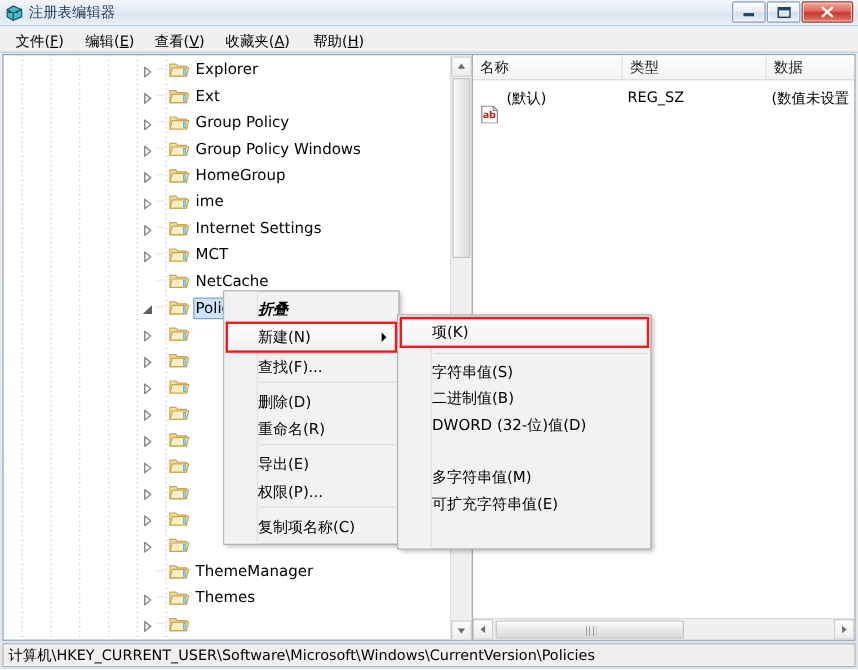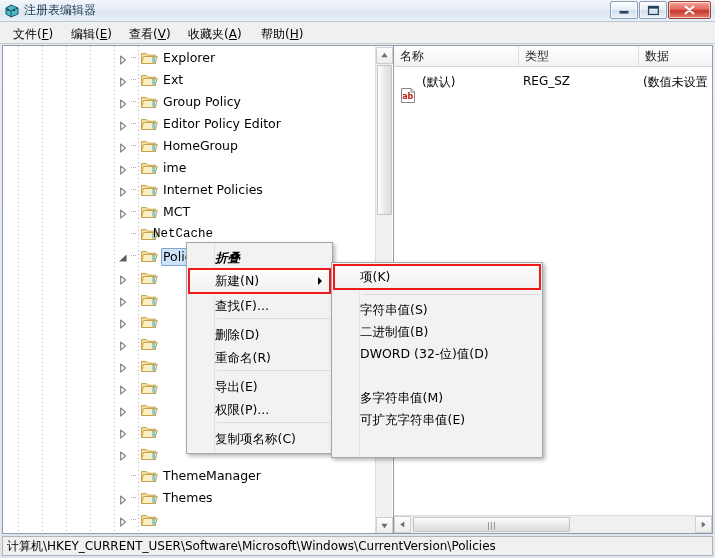--- a/index.html
+++ b/index.html
@@ -390,21 +390,21 @@
           <div class="trow" style="top: 68px;">
             <span class="twist" style="left: 115px;"><svg width="10" height="10" viewBox="0 0 10 10">
                 <path d="M2.6 1 L7.6 5 L2.6 9 Z" fill="none" stroke="#8a8a8a" stroke-width="1.2" stroke-linejoin="round"></path>
               </svg></span>
             <span class="tdot" style="left: 128px;"></span>
             <span class="folder" style="left: 138px;"><svg width="17" height="14" viewBox="0 0 17 14">
                 <path d="M0.5 2.5 L5.5 2.5 L7 4.2 L14.5 4.2 L14.5 12.5 L0.5 12.5 Z" fill="#f7dd9a" stroke="#c9a450" stroke-width="1"></path>
                 <path d="M2.5 5.5 L16.3 5.5 L14.3 12.5 L0.7 12.5 Z" fill="#fcefc2" stroke="#c9a450" stroke-width="1"></path>
                 <rect x="11.8" y="6.6" width="2.1" height="4.6" fill="#8fd4ea" stroke="#5ba6c4" stroke-width="0.6"></rect>
               </svg></span>
-            <span class="tlabel" style="left: 158px;">Editor Policy Editor</span>
+            <span class="tlabel" style="left: 158px;">Group Policy Windows</span>
           </div>
           <div class="trow" style="top: 90px;">
             <span class="twist" style="left: 115px;"><svg width="10" height="10" viewBox="0 0 10 10">
                 <path d="M2.6 1 L7.6 5 L2.6 9 Z" fill="none" stroke="#8a8a8a" stroke-width="1.2" stroke-linejoin="round"></path>
               </svg></span>
             <span class="tdot" style="left: 128px;"></span>
             <span class="folder" style="left: 138px;"><svg width="17" height="14" viewBox="0 0 17 14">
                 <path d="M0.5 2.5 L5.5 2.5 L7 4.2 L14.5 4.2 L14.5 12.5 L0.5 12.5 Z" fill="#f7dd9a" stroke="#c9a450" stroke-width="1"></path>
                 <path d="M2.5 5.5 L16.3 5.5 L14.3 12.5 L0.7 12.5 Z" fill="#fcefc2" stroke="#c9a450" stroke-width="1"></path>
                 <rect x="11.8" y="6.6" width="2.1" height="4.6" fill="#8fd4ea" stroke="#5ba6c4" stroke-width="0.6"></rect>
@@ -426,42 +426,42 @@
           <div class="trow" style="top: 134px;">
             <span class="twist" style="left: 115px;"><svg width="10" height="10" viewBox="0 0 10 10">
                 <path d="M2.6 1 L7.6 5 L2.6 9 Z" fill="none" stroke="#8a8a8a" stroke-width="1.2" stroke-linejoin="round"></path>
               </svg></span>
             <span class="tdot" style="left: 128px;"></span>
             <span class="folder" style="left: 138px;"><svg width="17" height="14" viewBox="0 0 17 14">
                 <path d="M0.5 2.5 L5.5 2.5 L7 4.2 L14.5 4.2 L14.5 12.5 L0.5 12.5 Z" fill="#f7dd9a" stroke="#c9a450" stroke-width="1"></path>
                 <path d="M2.5 5.5 L16.3 5.5 L14.3 12.5 L0.7 12.5 Z" fill="#fcefc2" stroke="#c9a450" stroke-width="1"></path>
                 <rect x="11.8" y="6.6" width="2.1" height="4.6" fill="#8fd4ea" stroke="#5ba6c4" stroke-width="0.6"></rect>
               </svg></span>
-            <span class="tlabel" style="left: 158px;">Internet Policies</span>
+            <span class="tlabel" style="left: 158px;">Internet Settings</span>
           </div>
           <div class="trow" style="top: 156px;">
             <span class="twist" style="left: 115px;"><svg width="10" height="10" viewBox="0 0 10 10">
                 <path d="M2.6 1 L7.6 5 L2.6 9 Z" fill="none" stroke="#8a8a8a" stroke-width="1.2" stroke-linejoin="round"></path>
               </svg></span>
             <span class="tdot" style="left: 128px;"></span>
             <span class="folder" style="left: 138px;"><svg width="17" height="14" viewBox="0 0 17 14">
                 <path d="M0.5 2.5 L5.5 2.5 L7 4.2 L14.5 4.2 L14.5 12.5 L0.5 12.5 Z" fill="#f7dd9a" stroke="#c9a450" stroke-width="1"></path>
                 <path d="M2.5 5.5 L16.3 5.5 L14.3 12.5 L0.7 12.5 Z" fill="#fcefc2" stroke="#c9a450" stroke-width="1"></path>
                 <rect x="11.8" y="6.6" width="2.1" height="4.6" fill="#8fd4ea" stroke="#5ba6c4" stroke-width="0.6"></rect>
               </svg></span>
             <span class="tlabel" style="left: 158px;">MCT</span>
           </div>
           <div class="trow" style="top: 178px;">
             <span class="tdot" style="left: 128px;"></span>
             <span class="folder" style="left: 138px;"><svg width="17" height="14" viewBox="0 0 17 14">
                 <path d="M0.5 2.5 L5.5 2.5 L7 4.2 L14.5 4.2 L14.5 12.5 L0.5 12.5 Z" fill="#f7dd9a" stroke="#c9a450" stroke-width="1"></path>
                 <path d="M2.5 5.5 L16.3 5.5 L14.3 12.5 L0.7 12.5 Z" fill="#fcefc2" stroke="#c9a450" stroke-width="1"></path>
                 <rect x="11.8" y="6.6" width="2.1" height="4.6" fill="#8fd4ea" stroke="#5ba6c4" stroke-width="0.6"></rect>
               </svg></span>
-            <span class="tlabel" style="left: 148px; font-family: Liberation Mono, monospace;">NetCache</span>
+            <span class="tlabel" style="left: 158px;">NetCache</span>
           </div>
           <div class="trow" style="top: 200px;">
             <span class="twist" style="left: 115px;"><svg width="10" height="10" viewBox="0 0 10 10">
                 <path d="M1 8.6 L8.6 8.6 L8.6 1.4 Z" fill="#5d5d5d"></path>
               </svg></span>
             <span class="tdot" style="left: 128px;"></span>
             <span class="folder" style="left: 138px;"><svg width="17" height="14" viewBox="0 0 17 14">
                 <path d="M0.5 2.5 L5.5 2.5 L7 4.2 L14.5 4.2 L14.5 12.5 L0.5 12.5 Z" fill="#f7dd9a" stroke="#c9a450" stroke-width="1"></path>
                 <path d="M2.5 5.5 L16.3 5.5 L14.3 12.5 L0.7 12.5 Z" fill="#fcefc2" stroke="#c9a450" stroke-width="1"></path>
                 <rect x="11.8" y="6.6" width="2.1" height="4.6" fill="#8fd4ea" stroke="#5ba6c4" stroke-width="0.6"></rect>

